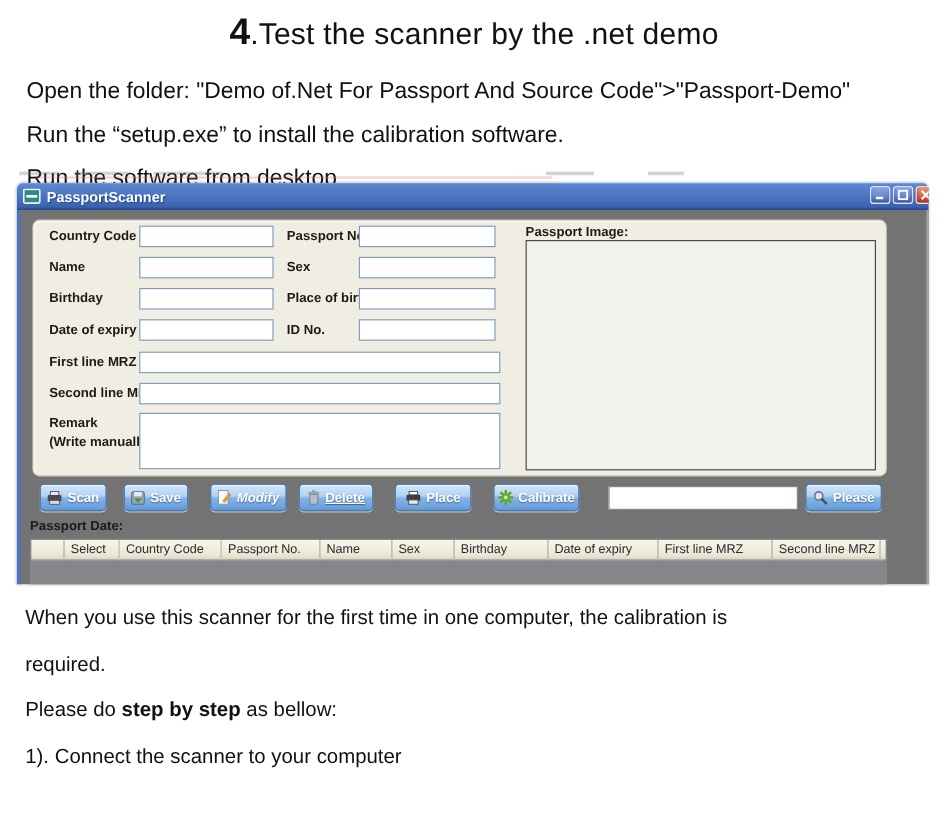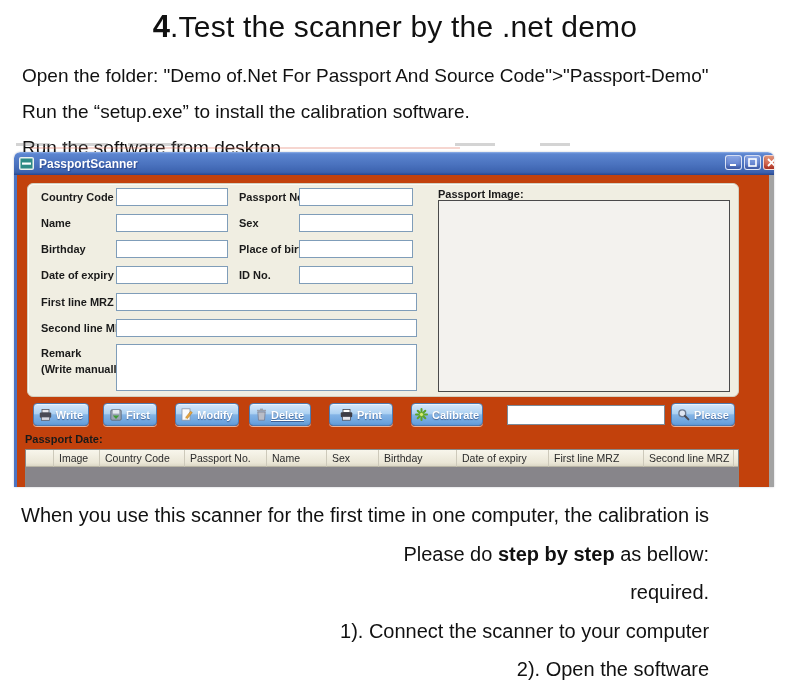--- a/index.html
+++ b/index.html
@@ -2,47 +2,47 @@
 <html><head>
 <meta charset="utf-8">
 <style>
   * { box-sizing: border-box; margin: 0; padding: 0; }
   html,body { width: 790px; height: 690px; background: #fff; }
   body { font-family: "Liberation Sans", sans-serif; color: #111; position: relative; overflow: hidden; }
 
   
   .heading { margin-top: 8px; text-align: center; line-height: 38px; white-space: nowrap; }
   .heading .h-num { font-size: 31px; font-weight: bold; }
-  .heading .h-rest { font-size: 30px; font-weight: 500; letter-spacing: 0.2px; }
+  .heading .h-rest { font-size: 25px; font-weight: 500; letter-spacing: 0.2px; }
   p.intro { margin: 13px 0 0 22px; font-size: 19px; line-height: 23px; white-space: nowrap; }
 
   .outro { position: absolute; left: 21px; top: 496px; }
-  .outro div { font-size: 20px; line-height: 38.5px; white-space: nowrap; text-align: right; }
+  .outro div { font-size: 17px; line-height: 38.5px; white-space: nowrap; }
 
   
   .artifacts { position: absolute; left: 0; top: 143px; width: 790px; height: 9px; }
   .artifacts .frag { position: absolute; height: 3px; background: rgba(120,120,120,0.32); filter: blur(0.6px); }
   .artifacts .pink { position: absolute; height: 2px; background: rgba(225,120,100,0.30); filter: blur(0.5px); }
 
   
   .app-window { position: absolute; left: 14px; top: 152px; width: 760px; height: 335px; overflow: hidden;
                 border-radius: 6px 6px 0 0; box-shadow: 0 0 2px rgba(0,0,40,.25); }
   .titlebar { position: relative; height: 23px; border-radius: 6px 6px 0 0; overflow: hidden;
               background: linear-gradient(#8fb0e8 0%, #5c85d0 8%, #4a72be 55%, #3c62ae 88%, #27458e 100%);
               display: flex; align-items: center; padding-left: 5px; }
   .titlebar .app-ic { width: 15px; height: 13px; margin-right: 5px; flex: 0 0 auto; }
   .titlebar .ttext { color: #fff; font-size: 12px; font-weight: bold; text-shadow: 1px 1px 1px #27458e; white-space: nowrap; }
   .winbtns { position: absolute; top: 3px; right: -6px; display: flex; gap: 2px; }
   .winbtn { width: 17px; height: 15px; border-radius: 3px; border: 1px solid rgba(255,255,255,.75);
             display: flex; align-items: center; justify-content: center;
             background: linear-gradient(#8aa6e4, #5576c8); box-shadow: inset 0 -3px 3px rgba(20,40,110,.35); }
   .winbtn.close { background: linear-gradient(#e09478, #cc4a38); box-shadow: inset 0 -3px 3px rgba(120,20,10,.4); }
 
-  .client { position: absolute; top: 23px; left: 0; right: 0; bottom: 0; background: #c2410c;
-            border-left: 3px solid #4c74c2; border-right: 5px solid #a3a3a3; }
+  .client { position: absolute; top: 23px; left: 0; right: 0; bottom: 0; background: #737373;
+            border-left: 3px solid #4c74c2; border-right: 2px solid #a3a3a3; }
 
   
   .gbox { position: absolute; left: 10px; top: 8px; width: 712px; height: 214px; background: #f0eee2;
           border: 1px solid #d4d0c0; border-radius: 6px; box-shadow: inset 1px 1px 0 #fbfaf3; }
   .flabel { position: absolute; font-size: 11px; font-weight: bold; color: #1a1a1a; line-height: 18px; white-space: nowrap; }
   .xp-input { position: absolute; height: 18px; border: 1px solid #7f9db9; background: #fff; font-family: "Liberation Sans", sans-serif; font-size: 11px; padding: 0 3px; }
   .xp-area { position: absolute; border: 1px solid #7f9db9; background: #fff; resize: none; font-family: "Liberation Sans", sans-serif; font-size: 11px; }
   .img-panel { position: absolute; left: 410px; top: 16px; width: 292px; height: 192px; background: #f3f2ee; border: 1px solid #4a4a4a; }
 
   
@@ -161,33 +161,33 @@
       <span class="flabel" style="left:410px; top:1px;">Passport Image:</span>
       <div class="img-panel"></div>
     </div>
 
     <button class="xpbtn" style="left:16px; width:56px;">
       <svg width="13" height="12" viewBox="0 0 13 12">
         <rect x="3" y="0.5" width="7" height="3.5" fill="#e8e8ee" stroke="#55555e" stroke-width="0.8"></rect>
         <rect x="0.8" y="3.4" width="11.4" height="5.4" rx="1" fill="#4a4a55"></rect>
         <rect x="2.4" y="8" width="8.2" height="3.3" fill="#d8d8e0" stroke="#55555e" stroke-width="0.7"></rect>
       </svg>
-      <span>Write</span>
+      <span>Scan</span>
     </button>
 
     <button class="xpbtn" style="left:86px; width:54px;">
       <svg width="12" height="12" viewBox="0 0 12 12">
         <rect x="0.8" y="0.8" width="10.4" height="10.4" rx="1.2" fill="#9aa4b4" stroke="#5a6474" stroke-width="0.8"></rect>
         <rect x="2.8" y="1" width="6.4" height="3.6" fill="#e4e9f0"></rect>
         <path d="M6 10 L2.8 6.4 L9.2 6.4 Z" fill="#3f9c35"></path>
       </svg>
-      <span>First</span>
-    </button>
-
-    <button class="xpbtn" style="left:158px; width:64px;">
+      <span>Save</span>
+    </button>
+
+    <button class="xpbtn" style="left:158px; width:64px;font-style:italic;">
       <svg width="12" height="13" viewBox="0 0 12 13">
         <rect x="1" y="0.8" width="8" height="11.4" fill="#fbfbfd" stroke="#8896aa" stroke-width="0.8"></rect>
         <path d="M4.6 9.4 L9.6 3.2 L11.3 4.6 L6.3 10.8 Z" fill="#e8a33d" stroke="#a87420" stroke-width="0.5"></path>
         <path d="M4.6 9.4 L6.3 10.8 L4.2 11.4 Z" fill="#f5d9a8"></path>
       </svg>
       <span>Modify</span>
     </button>
 
     <button class="xpbtn" style="left:232px; width:62px;text-decoration:underline;">
       <svg width="11" height="13" viewBox="0 0 11 13">
@@ -197,21 +197,21 @@
       </svg>
       <span>Delete</span>
     </button>
 
     <button class="xpbtn" style="left:312px; width:64px;">
       <svg width="13" height="12" viewBox="0 0 13 12">
         <rect x="3" y="0.5" width="7" height="3" fill="#ffffff" stroke="#44444e" stroke-width="0.8"></rect>
         <rect x="0.8" y="3.2" width="11.4" height="5" rx="1" fill="#3c3c46"></rect>
         <rect x="2.6" y="7.6" width="7.8" height="3.6" fill="#e8e8ee" stroke="#44444e" stroke-width="0.7"></rect>
       </svg>
-      <span>Print</span>
+      <span>Place</span>
     </button>
 
     <button class="xpbtn" style="left:394px; width:72px;">
       <svg width="13" height="13" viewBox="0 0 13 13">
         <g stroke="#5da32a" stroke-width="2" stroke-linecap="round">
           <line x1="6.5" y1="1" x2="6.5" y2="12"></line>
           <line x1="1" y1="6.5" x2="12" y2="6.5"></line>
           <line x1="2.7" y1="2.7" x2="10.3" y2="10.3"></line>
           <line x1="10.3" y1="2.7" x2="2.7" y2="10.3"></line>
         </g>
@@ -227,38 +227,37 @@
         <circle cx="5.3" cy="5.3" r="3.4" fill="#dfe6f2" stroke="#6a7890" stroke-width="1.4"></circle>
         <line x1="8" y1="8" x2="11.4" y2="11.4" stroke="#4a4a52" stroke-width="2" stroke-linecap="round"></line>
       </svg>
       <span>Please</span>
     </button>
 
     <span class="plist-label">Passport Date:</span>
     <div class="plist">
       <div class="plist-header">
         <div class="th"></div>
-        <div class="th">Image</div>
+        <div class="th">Select</div>
         <div class="th">Country Code</div>
         <div class="th">Passport No.</div>
         <div class="th">Name</div>
         <div class="th">Sex</div>
         <div class="th">Birthday</div>
         <div class="th">Date of expiry</div>
         <div class="th">First line MRZ</div>
         <div class="th">Second line MRZ</div>
         <div class="th"></div>
       </div>
       <div class="plist-body"></div>
     </div>
 
   </div>
 </div>
 
 <div class="outro">
   <div>When you use this scanner for the first time in one computer, the calibration is</div>
+  <div>required.</div>
   <div>
     <span>Please do </span><b>step by step</b><span> as bellow:</span>
   </div>
-  <div>required.</div>
   <div>1). Connect the scanner to your computer</div>
-  <div>2). Open the software</div>
 </div>
 
 </body></html>

